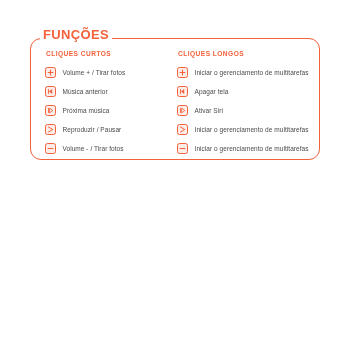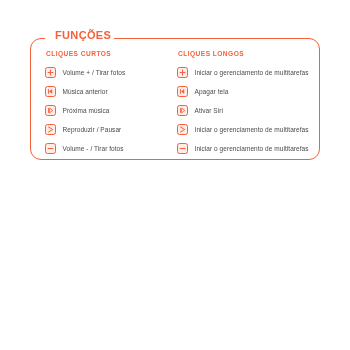--- a/index.html
+++ b/index.html
@@ -30,23 +30,23 @@
     position: absolute;
     left: 14px;
     top: -2px;
     height: 4px;
     width: 62px;
     background: #ffffff;
   }
 
   .legend {
     position: absolute;
-    left: 21px;
+    left: 9px;
     top: -9px;
-    font-size: 11px;
+    font-size: 13px;
     font-weight: bold;
     letter-spacing: 0.35px;
     color: #F4613A;
     background: #ffffff;
     padding: 0 3px;
     line-height: 10px;
     white-space: nowrap;
   }
 
   .columns {

